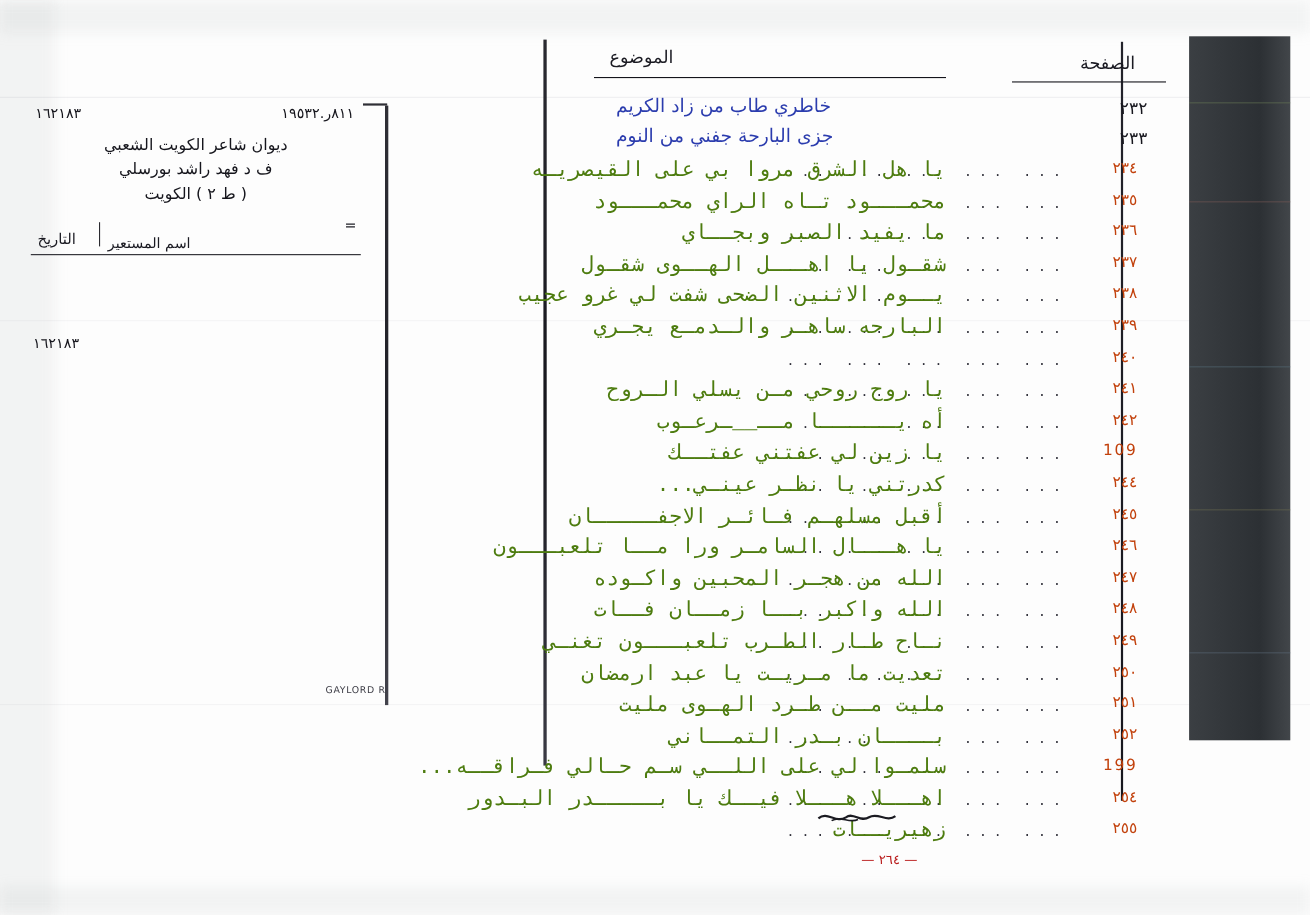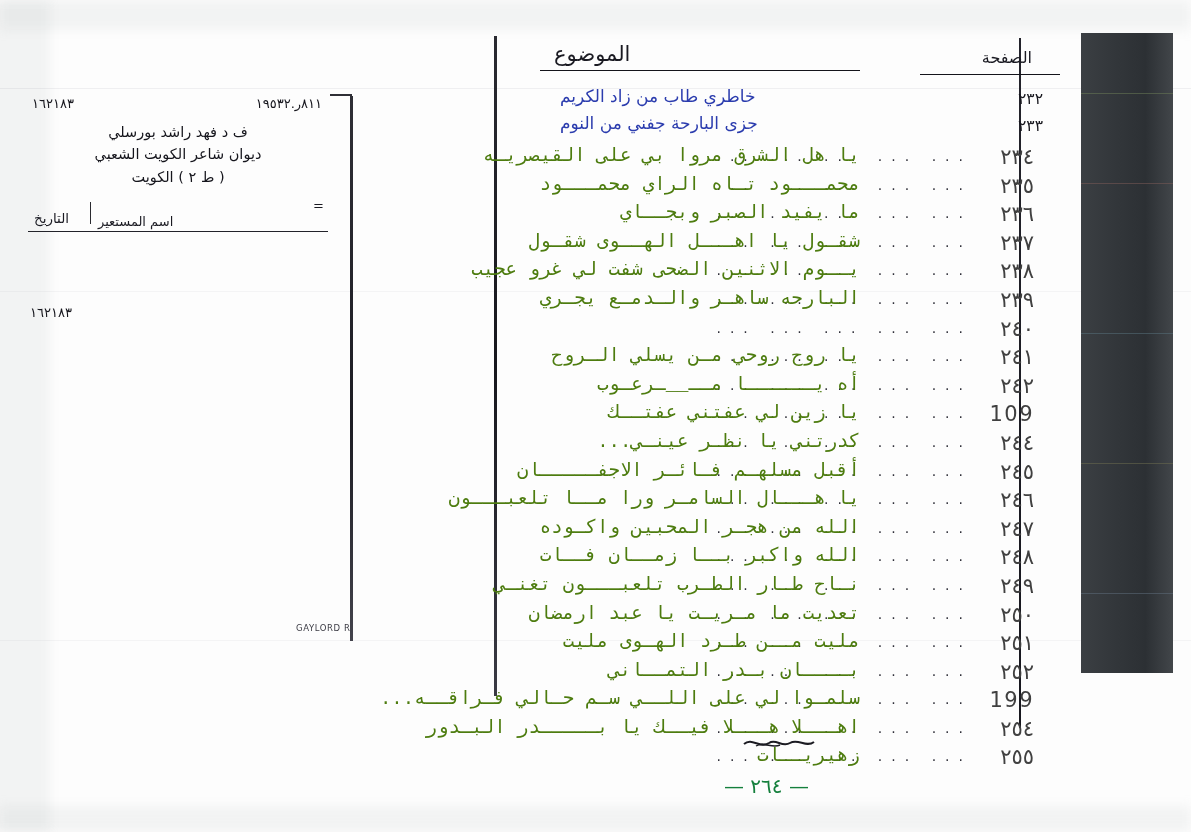--- a/index.html
+++ b/index.html
@@ -187,21 +187,21 @@
     right: 28px;
     top: 8px;
     font-size: 16px;
     font-family: "DejaVu Sans", sans-serif;
     text-align: center;
   }
   .head-subject {
     position: absolute;
     left: 14px;
     top: 2px;
-    font-size: 21px;
+    font-size: 16px;
   }
   .head-rule {
     position: absolute;
     right: 0;
     left: 0;
     top: 36px;
     height: 1px;
     background: #14141b;
   }
   .head-rule.short { left: 8px; }
@@ -230,23 +230,23 @@
   }
 
   .row {
     position: relative;
     height: 28.6px;
   }
   .row .pg {
     position: absolute;
     right: 26px;
     top: 5px;
-    font-size: 21px;
+    font-size: 14px;
     letter-spacing: 1.5px;
-    color: #404040;
+    color: #c2410c;
   }
   .row .dots {
     position: absolute;
     right: 88px;
     top: 8px;
     font-size: 14px;
     letter-spacing: 9px;
     color: #30303a;
     white-space: nowrap;
   }
@@ -279,24 +279,24 @@
     width: 74px;
     height: 16px;
     color: #1b1b22;
     text-align: center;
   }
   #pagenum {
     position: absolute;
     left: 724px;
     top: 774px;
     width: 110px;
-    text-align: left;
-    font-size: 20px;
+    text-align: right;
+    font-size: 12px;
     letter-spacing: 2px;
-    color: #15803d;
+    color: #b91c1c;
   }
 </style>
 </head>
 <body>
 
 <div id="scan">
 
   <div class="blotch" style="left:-20px;top:0;width:70px;height:832px;"></div>
   <div class="blotch" style="left:0;top:0;width:1191px;height:30px;"></div>
   <div class="blotch" style="left:0;bottom:0;width:1191px;height:26px;"></div>
@@ -312,22 +312,22 @@
     <div class="bmark" style="top:430px;background:#6b6b4e;"></div>
     <div class="bmark" style="top:560px;background:#5d6b7a;"></div>
   </div>
 
   <div id="card">
     <div class="callnum-row">
       <span>١٦٢١٨٣</span>
       <span>٨١١ر.١٩٥٣٢</span>
     </div>
     <div class="title-block">
+      <div>ديوان شاعر الكويت الشعبي</div>
       <div>ف د  فهد راشد بورسلي</div>
-      <div>ديوان شاعر الكويت الشعبي</div>
       <div>( ط ٢ ) الكويت</div>
     </div>
     <div class="sigline">
       <div class="sig-dash">=</div>
       <div class="vrule"></div>
       <div class="date-label">التاريخ</div>
       <div class="borrower-label">اسم المستعير</div>
       <div class="hrule"></div>
     </div>
   </div>

